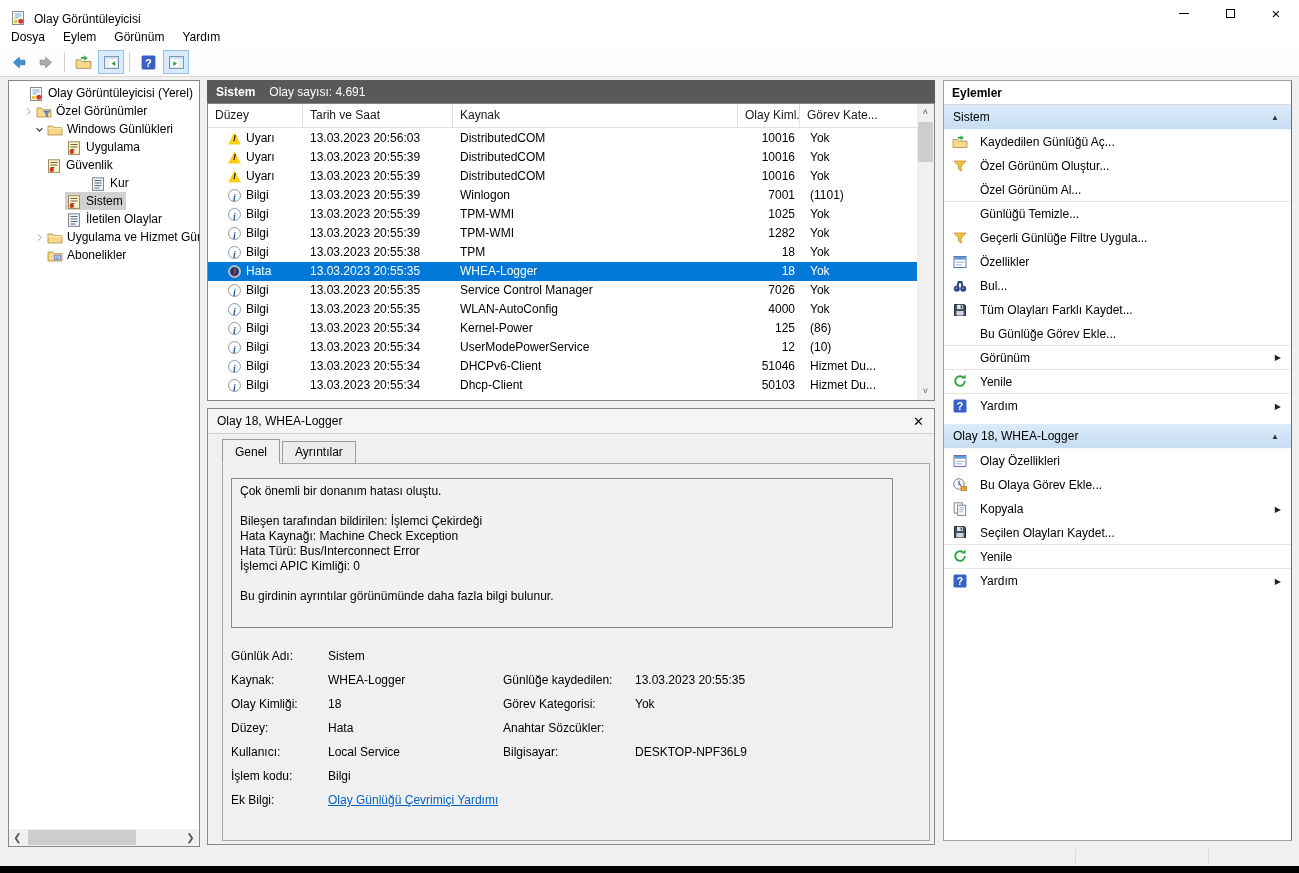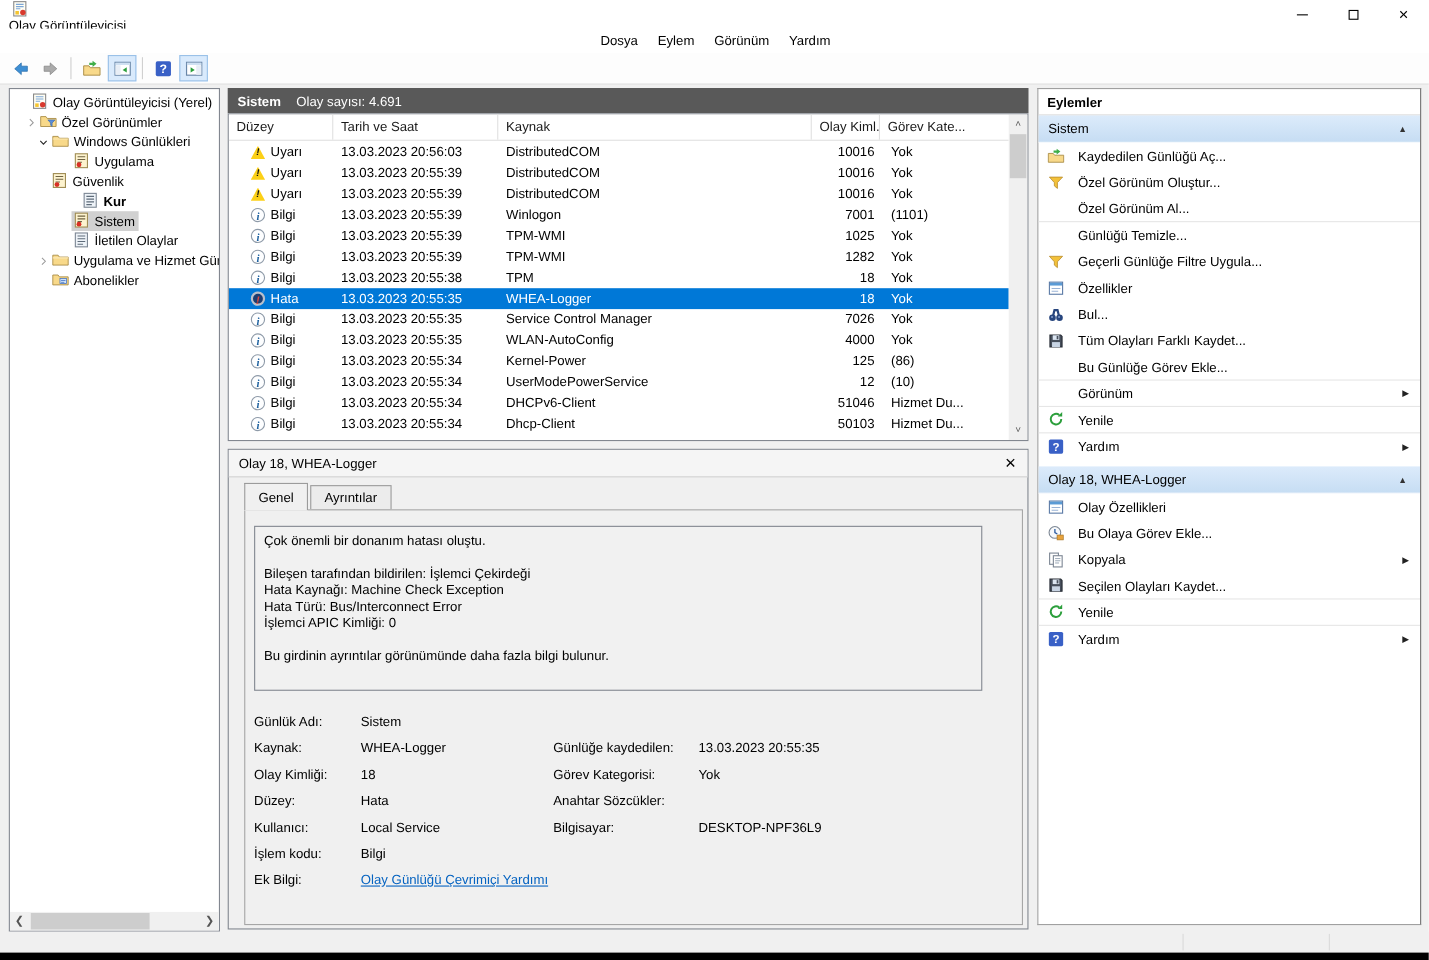--- a/index.html
+++ b/index.html
@@ -1,50 +1,50 @@
 <!DOCTYPE html>
 <html><head>
 <meta charset="utf-8">
 <style>
   * { margin:0; padding:0; box-sizing:border-box; }
   html,body { width:1299px; height:873px; overflow:hidden; }
   body { font-family:"Liberation Sans","DejaVu Sans",sans-serif; font-size:12px; color:#000; background:#fff; }
   .window { position:relative; width:1299px; height:873px; background:#fff; overflow:hidden; }
 
   
-  .titlebar { position:absolute; top:0; left:0; right:0; height:26px; background:#fff; display:flex; align-items:flex-start;flex-direction:column; }
+  .titlebar { position:absolute; top:0; left:0; right:0; height:26px; background:#fff; display:flex; align-items:flex-end; }
   .titlebar .app-icon { margin-left:10px; width:16px; height:16px; }
   .titlebar .title { margin-left:8px; font-size:12px; }
   .caption-btns { position:absolute; right:0; top:0; height:26px; display:flex; }
   .cap-btn { width:46px; height:26px; display:flex; align-items:center; justify-content:center; color:#000; }
   .cap-btn .min-glyph { width:10px; border-top:1px solid #000; display:inline-block; }
   .cap-btn .max-glyph { width:9px; height:9px; border:1px solid #000; display:inline-block; }
   .cap-btn .close-glyph { font-size:15px; line-height:15px; }
 
   
-  .menubar { position:absolute; top:26px; left:0; right:0; height:22px; background:#fff; display:flex; align-items:center; padding-left:2px;justify-content:center; }
+  .menubar { position:absolute; top:26px; left:0; right:0; height:22px; background:#fff; display:flex; align-items:center; padding-left:2px; }
   .menu-item { padding:3px 9px; }
 
   
   .toolbar { position:absolute; top:48px; left:0; right:0; height:29px; background:#fdfdfd; border-bottom:1px solid #d7d7d7; display:flex; align-items:center; padding-left:4px; }
   .tb-btn { width:26px; height:24px; display:flex; align-items:center; justify-content:center; margin:0 1px; border:1px solid transparent; }
   .tb-btn.active { background:#d9eafc; border:1px solid #9ac1e8; }
   .tb-sep { width:1px; height:20px; background:#d0d0d0; margin:0 4px; }
   .tb-btn svg { width:17px; height:17px; }
 
   
   .main-bg { position:absolute; top:77px; left:0; right:0; bottom:7px; background:#f0f0f0; }
 
   
   .tree-pane { position:absolute; top:80px; left:8px; width:192px; height:767px; background:#fff; border:1px solid #828790; overflow:hidden; }
   .tree-items { position:absolute; top:3px; left:0; right:0; }
   .tree-item { height:18px; line-height:18px; white-space:nowrap; display:flex; align-items:center; }
   .tree-item .chevron { width:14px; height:14px; flex:0 0 14px; display:inline-flex; align-items:center; justify-content:center; }
   .tree-item .chevron svg { width:11px; height:11px; }
-  .tree-node { display:inline-flex; align-items:flex-start; padding:0 3px 0 1px; height:18px; }
+  .tree-node { display:inline-flex; align-items:flex-end; padding:0 3px 0 1px; height:18px; }
   .tree-item.selected .tree-node { background:#d1d1d1; }
   .tree-icon { width:16px; height:16px; margin-right:4px; display:inline-flex; }
   .tree-icon svg { width:16px; height:16px; }
   .hscroll { position:absolute; bottom:0; left:0; right:0; height:17px; background:#f0f0f0; display:flex; align-items:center; }
   .hs-arrow { width:17px; text-align:center; color:#555; font-size:10px; line-height:17px; }
   .hs-thumb { position:absolute; left:19px; width:108px; top:1px; height:15px; background:#cdcdcd; }
 
   
   .center-pane { position:absolute; top:80px; left:207px; width:728px; height:765px; }
   .list-caption { position:absolute; top:0; left:0; right:0; height:23px; background:#595959; color:#fff; display:flex; align-items:center; }
@@ -256,21 +256,21 @@
               <svg viewBox="0 0 16 16">
                 <rect x="2.5" y="1.8" width="11" height="12.6" fill="#fdf3cf" stroke="#a08d54"></rect>
                 <path d="M4.5 4.5h7M4.5 7h7M4.5 9.5h4" stroke="#6f6342" stroke-width="1"></path>
                 <circle cx="5.8" cy="11.8" r="2.2" fill="#d93025"></circle>
               </svg>
             </span>
       <span class="tree-label">Güvenlik</span>
     </span>
   </div>
 
-  <div class="tree-item" style="padding-left: 50px; font-weight: bold;">
+  <div class="tree-item" style="padding-left: 66px;">
     <span class="chevron empty"></span>
     <span class="tree-node">
       <span class="tree-icon">
               <svg viewBox="0 0 16 16">
                 <rect x="2.5" y="1.8" width="11" height="12.6" fill="#eef3f8" stroke="#7d8794"></rect>
                 <path d="M4.5 4.5h7M4.5 7h7M4.5 9.5h7M4.5 12h5" stroke="#5f6c7a" stroke-width="1"></path>
               </svg>
             </span>
       <span class="tree-label">Kur</span>
     </span>

